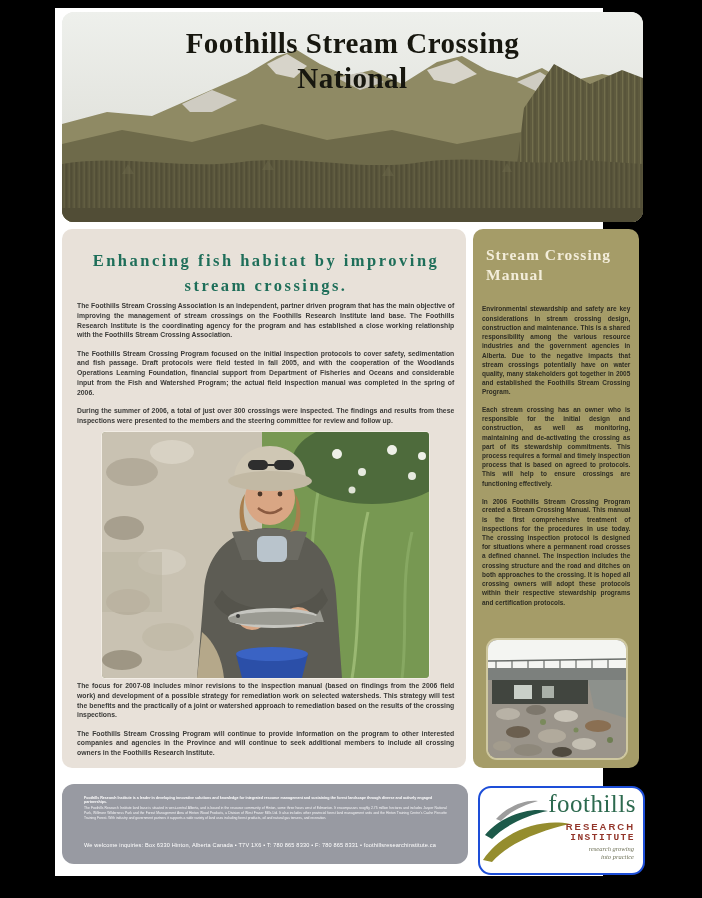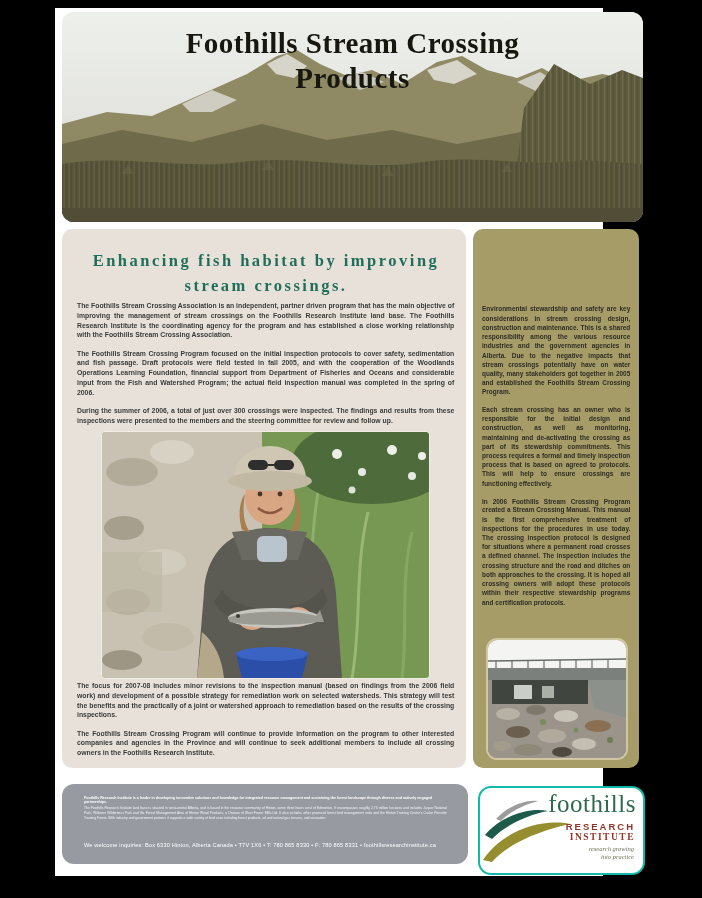--- a/index.html
+++ b/index.html
@@ -48,27 +48,27 @@
                border-radius:12px;overflow:hidden;color:#ffffff;}
   #footer-intro{position:absolute;left:22px;top:12px;width:648px;transform:scale(0.56);
                 transform-origin:0 0;font-size:6.5px;font-weight:700;color:#fff;}
   #footer-body{position:absolute;left:22px;top:22px;width:648px;transform:scale(0.56);
                transform-origin:0 0;font-size:6px;line-height:1.5;color:#f4f4f6;text-align:justify;}
   #footer-contact{position:absolute;left:22px;top:58px;width:470px;transform:scale(0.8);
                   transform-origin:0 0;font-size:7px;color:#fff;letter-spacing:.2px;}
 
   
   #logo-box{position:absolute;left:423px;top:778px;width:163px;height:85px;background:#ffffff;
-            border:2px solid #14b8a6;border-radius:13px;overflow:hidden;}
+            border:2px solid #1d4ed8;border-radius:13px;overflow:hidden;}
   #logo-swooshes{position:absolute;left:0;top:0;}
   .logo-name{position:absolute;right:7px;top:2px;font-family:"Liberation Serif",serif;
              font-size:25px;color:#2d6a4f;letter-spacing:.5px;}
   .logo-sub1{position:absolute;right:8px;top:33px;font-family:Liberation Sans, sans-serif;
              font-weight:700;font-size:9.5px;color:#93352a;letter-spacing:2px;}
-  .logo-sub2{position:absolute;right:8px;top:44px;font-family:Liberation Serif, serif;
+  .logo-sub2{position:absolute;right:8px;top:44px;font-family:Liberation Mono, monospace;
              font-weight:700;font-size:9.5px;color:#93352a;letter-spacing:1.5px;}
   .logo-tagline{position:absolute;right:9px;top:57px;font-family:"Liberation Serif",serif;
                 font-style:italic;font-size:6.5px;line-height:1.3;color:#6f7258;text-align:right;}
 </style>
 </head>
 <body>
 
 <div id="canvas">
   <div id="poster">
 
@@ -103,21 +103,21 @@
         <polygon fill="#6e6a4a" points="0,132 60,118 130,130 200,112 265,128 330,118 395,132 460,120 520,134 581,120 581,210 0,210"></polygon>
 
         <polygon fill="url(#trees2)" points="448,210 462,96 492,52 528,72 560,58 581,66 581,210"></polygon>
 
         <path fill="url(#trees)" d="M0,152 C60,142 120,158 180,150 C240,142 300,160 360,150 C420,142 470,156 520,148 L581,152 L581,210 L0,210 Z"></path>
         <path fill="#6b674a" opacity="0.5" d="M60,162 l6,-10 6,10 Z M200,158 l6,-10 6,10 Z M320,164 l6,-10 6,10 Z M440,160 l5,-9 5,9 Z"></path>
         <rect x="0" y="196" width="581" height="14" fill="#514d36"></rect>
       </svg>
       <div id="poster-title">
         <div>Foothills Stream Crossing</div>
-        <div>Products</div>
+        <div>National</div>
       </div>
     </div>
 
     <div id="left-panel">
       <div class="lp-heading">Enhancing fish habitat by improving stream crossings.</div>
 
       <div id="lp-text-upper" class="tiny-block">
         <p>The Foothills Stream Crossing Association is an independent, partner driven program that has the main objective of improving the management of stream crossings on the Foothills Research Institute land base. The Foothills Research Institute is the coordinating agency for the program and has established a close working relationship with the Foothills Stream Crossing Association.</p>
         <p>The Foothills Stream Crossing Program focused on the initial inspection protocols to cover safety, sedimentation and fish passage. Draft protocols were field tested in fall 2005, and with the cooperation of the Woodlands Operations Learning Foundation, financial support from Department of Fisheries and Oceans and considerable input from the Fish and Watershed Program; the actual field inspection manual was completed in the spring of 2006.</p>
         <p>During the summer of 2006, a total of just over 300 crossings were inspected.  The findings and results from these inspections were presented to the members and the steering committee for review and follow up.</p>
@@ -183,20 +183,21 @@
         </svg>
       </div>
 
       <div id="lp-text-lower" class="tiny-block">
         <p>The focus for 2007-08 includes minor revisions to the inspection manual (based on findings from the 2006 field work) and development of a possible strategy for remediation work on selected watersheds.  This strategy will test the benefits and the practically of a joint or watershed approach to remediation based on the results of the crossing inspections.</p>
         <p>The Foothills Stream Crossing Program will continue to provide information on the program to other interested companies and agencies in the Province and will continue to seek additional members to include all crossing owners in the Foothills Research Institute.</p>
       </div>
     </div>
 
     <div id="right-panel">
+      <div class="rp-heading">Stream Crossing Manual</div>
 
       <div id="rp-text" class="tiny-block">
         <p>Environmental stewardship and safety are key considerations in stream crossing design, construction and maintenance. This is a shared responsibility among the various resource industries and the government agencies in Alberta.  Due to the negative impacts that stream crossings potentially have on water quality, many stakeholders got together in 2005 and established the Foothills Stream Crossing Program.</p>
         <p>Each stream crossing has an owner who is responsible for the initial design and construction, as well as monitoring, maintaining and de-activating the crossing as part of its stewardship commitments. This process requires a formal and timely inspection process that is based on agreed to protocols.  This will help to ensure crossings are functioning effectively.</p>
         <p>In 2006 Foothills Stream Crossing Program created a Stream Crossing Manual.  This manual is the first comprehensive treatment of inspections for the procedures in use today. The crossing inspection protocol is designed for situations where a permanent road crosses a defined channel.  The inspection includes the crossing structure and the road and ditches on both approaches to the crossing.  It is hoped all crossing owners will adopt these protocols within their respective stewardship programs and certification protocols.</p>
       </div>
 
       <div id="rp-photo">
         <svg width="138" height="118" viewBox="0 0 138 118">
           <rect x="0" y="0" width="138" height="118" fill="#9a948a"></rect>

